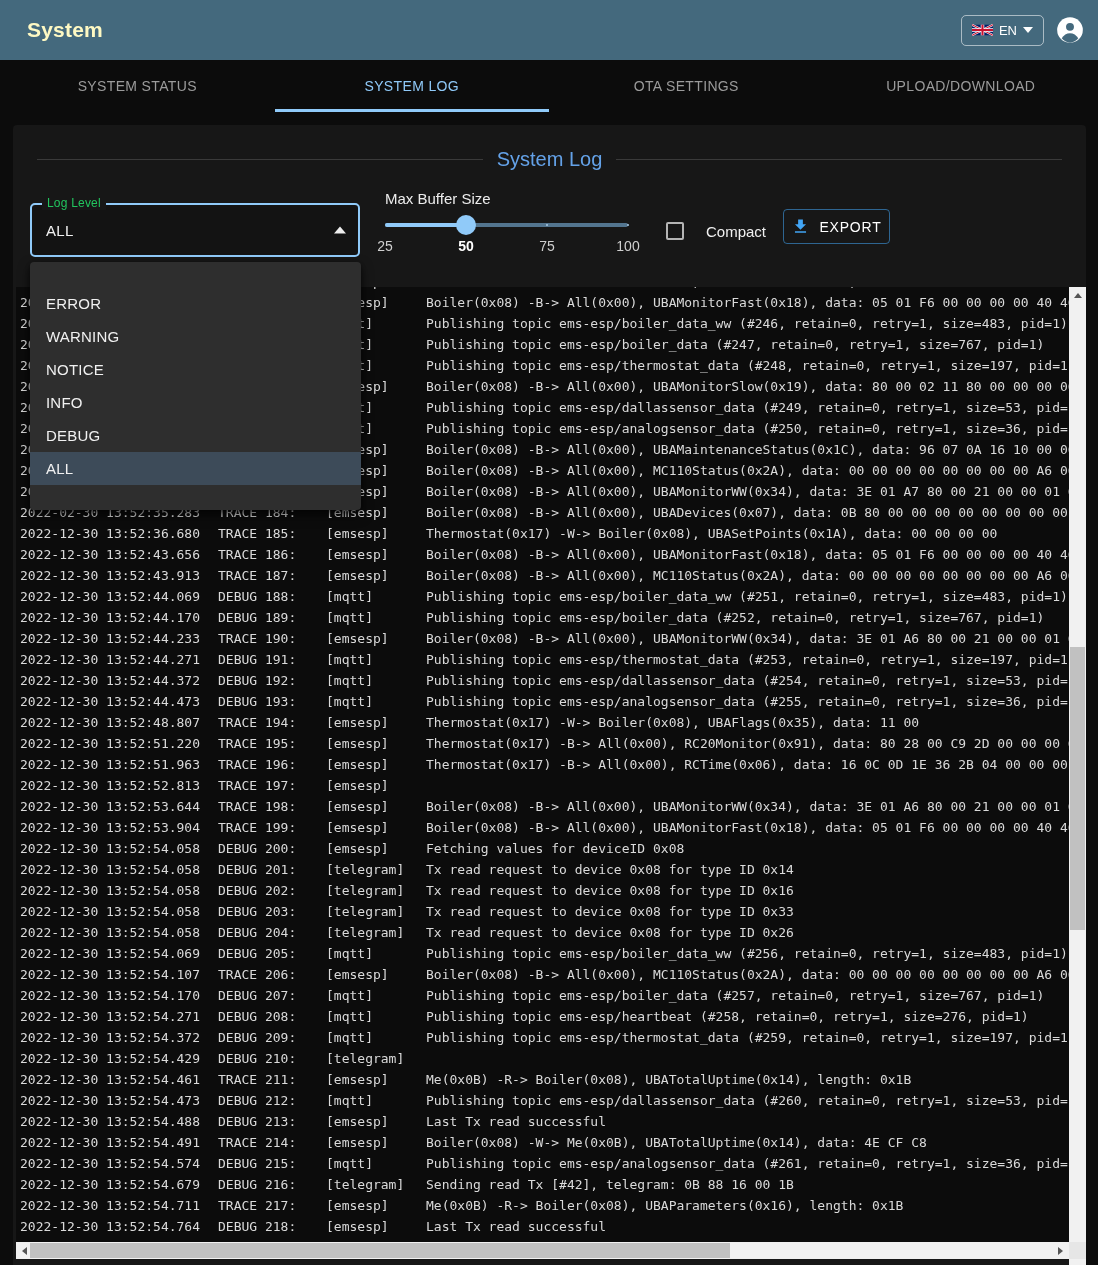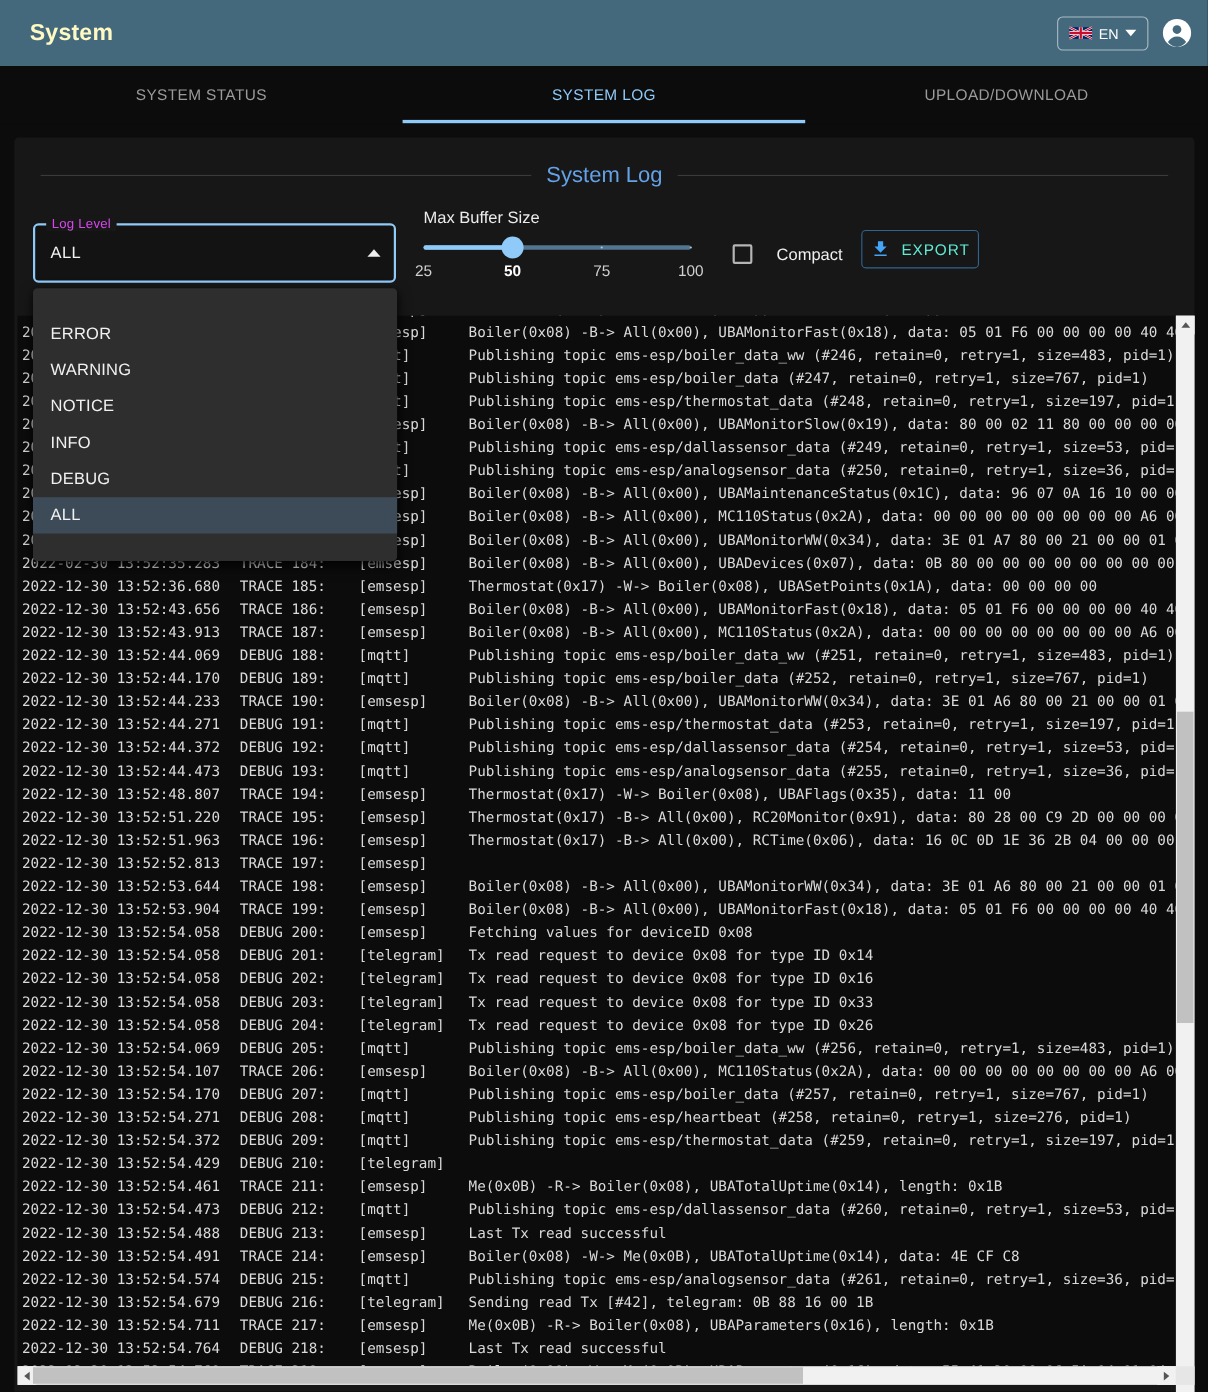--- a/index.html
+++ b/index.html
@@ -32,21 +32,21 @@
 
   .heading-row { position:absolute; left:24px; right:24px; top:20px; height:28px;
                  display:flex; align-items:center; }
   .heading-line { flex:1 1 0; height:1px; background:#3a3a3a; }
   .heading-text { color:#64a2e8; font-size:20px; padding:0 14px; white-space:nowrap; }
 
   
   .select-field { position:absolute; left:17px; top:78px; width:330px; height:54px;
                   border:2px solid #90caf9; border-radius:5px; cursor:pointer; background:#131313; }
   .select-label { position:absolute; left:10px; top:-9px; background:#171717; padding:0 5px;
-                  font-size:12px; color:#d946ef; letter-spacing:.2px; }
+                  font-size:12px; color:#22c55e; letter-spacing:.2px; }
   .select-value { position:absolute; left:14px; top:50%; transform:translateY(-50%);
                   color:#f2f2f2; font-size:15px; letter-spacing:.3px; }
   .select-caret { position:absolute; right:12px; top:50%; transform:translateY(-50%);
                   width:0; height:0; border-left:6px solid transparent; border-right:6px solid transparent;
                   border-bottom:7px solid #eee; }
 
   .slider-title { position:absolute; left:372px; top:65px; color:#ececec; font-size:15px; }
   .slider { position:absolute; left:372px; top:90px; width:243px; height:20px; cursor:pointer; }
   .slider-rail { position:absolute; left:0; right:0; top:8px; height:4px; border-radius:2px; background:#53758f; }
   .slider-track { position:absolute; left:0; top:8px; height:4px; border-radius:2px; background:#90caf9; }
@@ -58,21 +58,21 @@
   .slider-label { position:absolute; transform:translateX(-50%); color:#cfcfcf; font-size:14px; }
   .slider-label.active { color:#fff; font-weight:bold; }
 
   .checkbox-wrap { position:absolute; left:653px; top:97px; display:flex; align-items:center; gap:22px; cursor:pointer; }
   .checkbox { width:18px; height:18px; border:2px solid #b5b5b5; border-radius:2px; background:transparent; }
   .checkbox-label { color:#f0f0f0; font-size:15px; }
 
   .export-btn { position:absolute; left:770px; top:84px; width:107px; height:35px;
                 border:1px solid rgba(66,165,245,.55); border-radius:4px; background:transparent;
                 display:flex; align-items:center; justify-content:center; gap:9px; cursor:pointer; }
-  .export-label { color:#5eead4; font-size:14px; font-weight:500; letter-spacing:.8px; }
+  .export-label { color:#ffffff; font-size:14px; font-weight:500; letter-spacing:.8px; }
 
   
   .menu { position:absolute; left:17px; top:137px; width:331px; padding:25px 0;
           background:#2e2e2e; border-radius:4px; z-index:20;
           box-shadow:0 5px 12px rgba(0,0,0,.6), 0 2px 4px rgba(0,0,0,.4); }
   .menu-item { height:33px; line-height:33px; padding:0 16px; color:#f1f1f1; font-size:15px;
                letter-spacing:.2px; cursor:pointer; }
   .menu-item.selected { background:#3d4b59; }
 
   
@@ -129,20 +129,23 @@
   </div>
 </div>
 
 <div class="tabbar">
     <div class="tab">
       <span>SYSTEM STATUS</span>
     </div>
     <div class="tab active">
       <span>SYSTEM LOG</span>
       <div class="tab-indicator"></div>
+    </div>
+    <div class="tab">
+      <span>OTA SETTINGS</span>
     </div>
     <div class="tab">
       <span>UPLOAD/DOWNLOAD</span>
     </div>
   </div>
 
 <div class="panel">
 
   <div class="heading-row">
     <div class="heading-line"></div>

